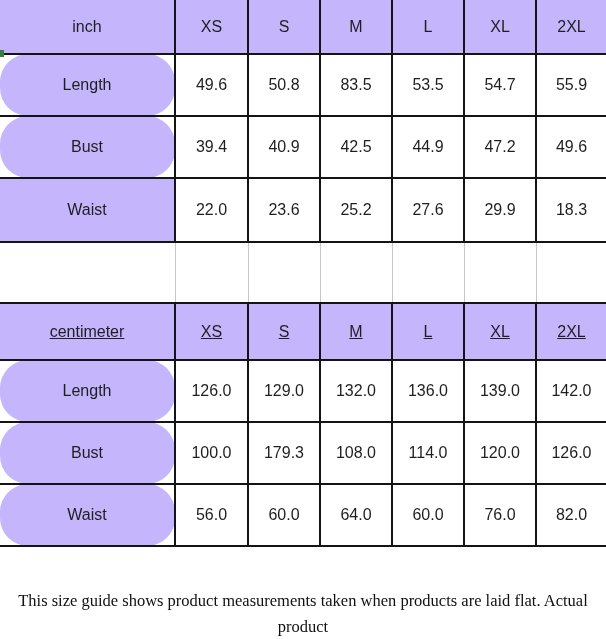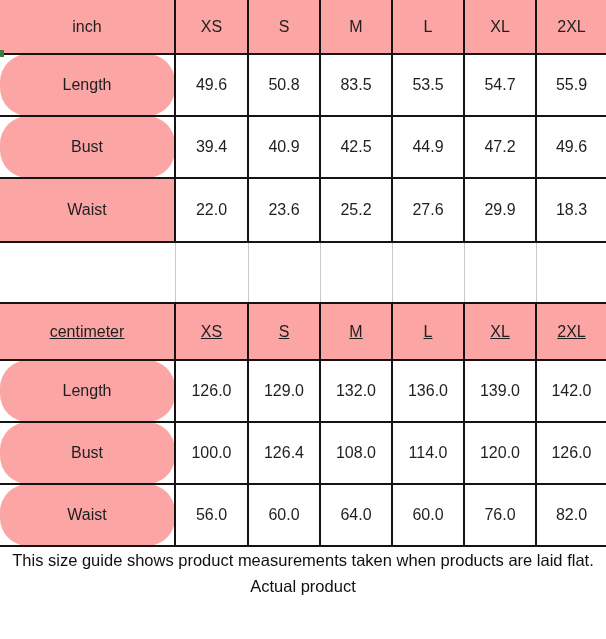--- a/index.html
+++ b/index.html
@@ -24,40 +24,41 @@
     font-size: 16px;
     font-weight: normal;
     color: #1f1f1f;
     overflow: hidden;
   }
   
   .size-chart tr > *:first-child { border-left: none; }
   .size-chart tr > *:last-child  { border-right: none; }
   .size-chart tr.r-top > *       { border-top: none; }
   
-  .size-chart .lab { background: #fca5a5; }
+  .size-chart .lab { background: #c4b5fd; }
   
   .size-chart tr.gap td {
     border-top: 2px solid #141414;
     border-bottom: 2px solid #141414;
     border-left: 1px solid #c9c9c9;
     border-right: 1px solid #c9c9c9;
     background: #ffffff;
   }
   .size-chart tr.gap td:first-child { border-left: none; }
   .size-chart tr.gap td:last-child  { border-right: none; }
   
   .h53 > * { height: 53px; }
   .h55 > * { height: 55px; text-decoration: underline; }
   .h60 > * { height: 60px; border-radius: 28px; }
   .h62 > * { height: 62px; }
   .h63 > * { height: 59px; }
   .footer-note {
+    margin-top: 41px;
     text-align: center;
-    font-family: Liberation Sans, sans-serif;
+    font-family: Liberation Serif, serif;
     font-size: 16.5px;
     line-height: 26px;
     color: #101010;
   }
   .green-handle {
     position: absolute;
     left: 0; top: 50px;
     width: 4px; height: 7px;
     background: #3d7b40;
   }
@@ -140,21 +141,21 @@
     <td>126.0</td>
     <td>129.0</td>
     <td>132.0</td>
     <td>136.0</td>
     <td>139.0</td>
     <td>142.0</td>
   </tr>
   <tr class="h60">
     <th class="lab">Bust</th>
     <td>100.0</td>
-    <td>126.4</td>
+    <td>179.3</td>
     <td>108.0</td>
     <td>114.0</td>
     <td>120.0</td>
     <td>126.0</td>
   </tr>
   <tr class="h60">
     <th class="lab">Waist</th>
     <td>56.0</td>
     <td>60.0</td>
     <td>64.0</td>

